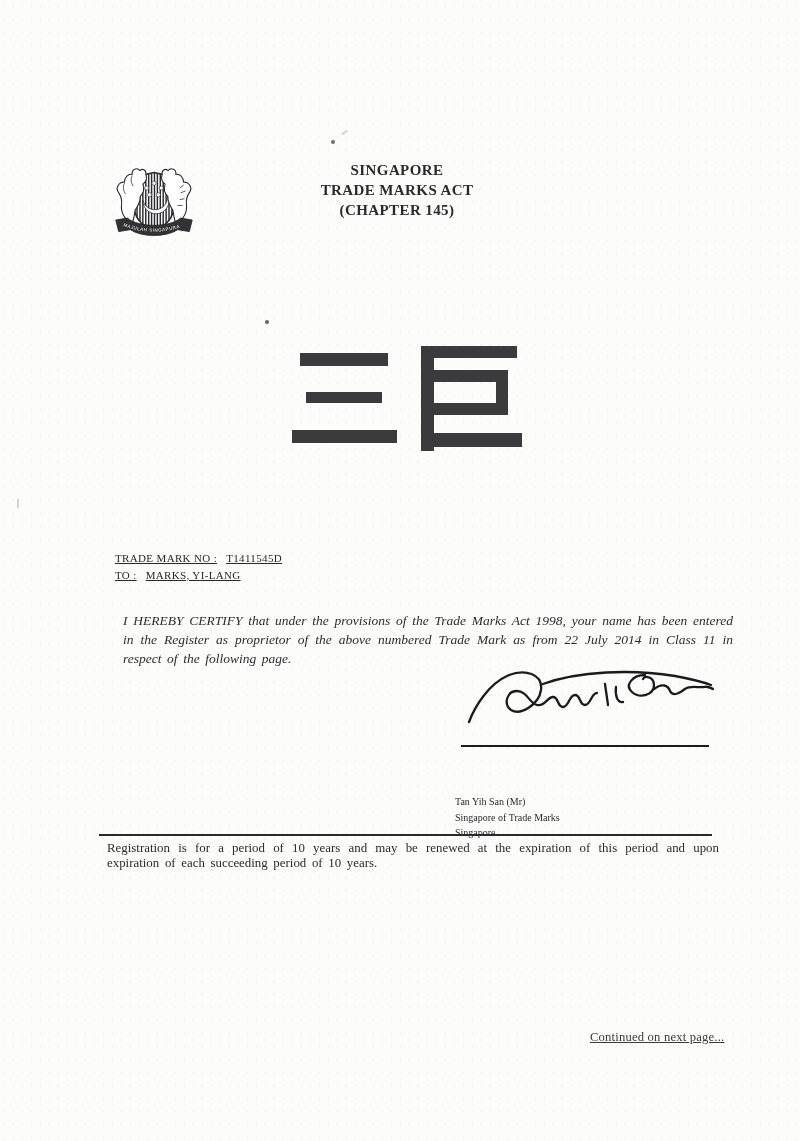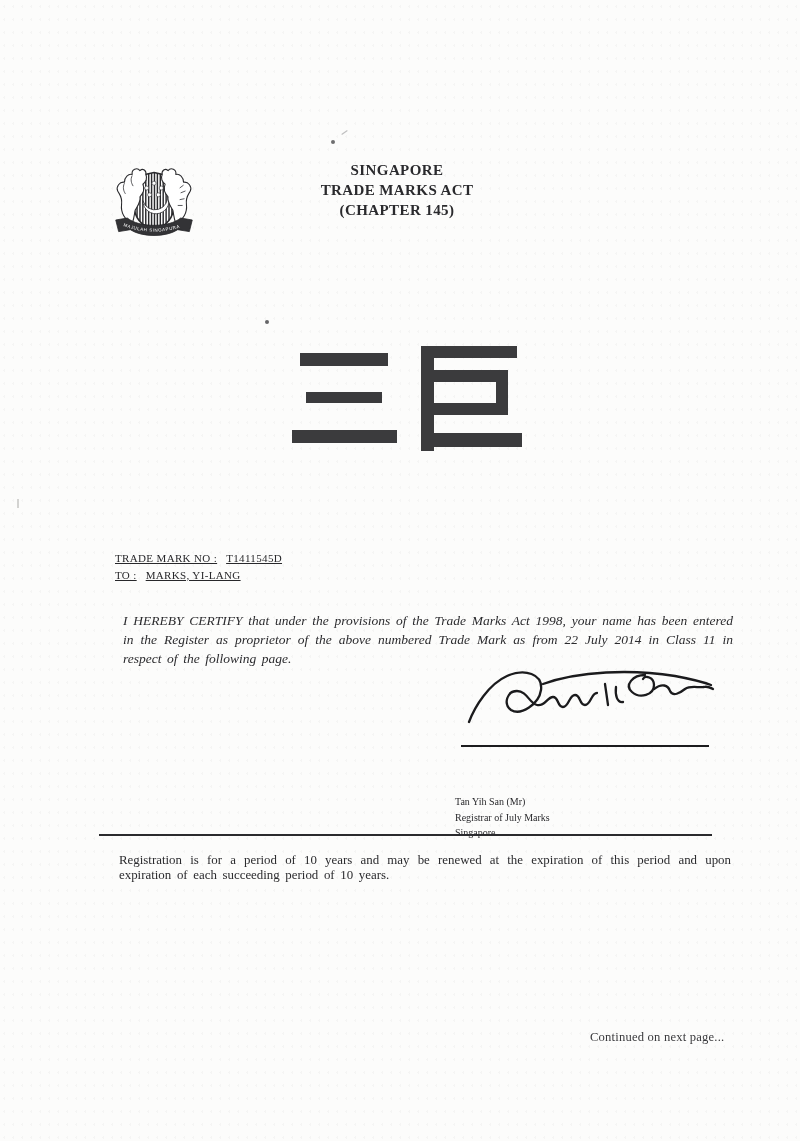--- a/index.html
+++ b/index.html
@@ -15,23 +15,23 @@
   .title-block{left:100px;top:160px;width:594px;text-align:center;
     font-weight:bold;font-size:15px;line-height:20px;letter-spacing:0.4px;color:#2a2a2d;}
   .tm-lines{left:115px;top:550px;font-size:11px;line-height:16.5px;letter-spacing:0.35px;color:#28282b;text-decoration:underline;}
   .tm-lines .val{margin-left:9px;}
   .certify{left:107px;top:595px;width:610px;margin:16px;font-style:italic;
     font-size:13.5px;line-height:19px;text-align:justify;word-spacing:2.2px;color:#2b2b2e;}
   .sig-line{left:461px;top:745px;width:248px;height:2px;background:#1c1c1e;}
   .signatory{left:455px;top:758px;width:260px;
     font-size:10px;line-height:15.6px;color:#29292c;margin-top:36px;}
   .divider{left:99px;top:834px;width:613px;height:2px;background:#2a2a2d;}
-  .reg-note{left:107px;top:841px;width:612px;margin:12px;font-size:12.9px;line-height:14.8px;
+  .reg-note{left:107px;top:841px;width:612px;margin:0;font-size:12.9px;line-height:14.8px;
     text-align:justify;word-spacing:2.4px;color:#2b2b2e;}
-  .continued{left:590px;top:1030px;font-size:12.6px;color:#3a3a3d;letter-spacing:0.2px;}
+  .continued{left:590px;top:1030px;font-size:12.6px;color:#3a3a3d;letter-spacing:0.2px;text-decoration:underline;}
   .mark-svg{left:290px;top:345px;filter:blur(0.35px);}
   .crest-svg{left:108px;top:161px;}
   .sig-svg{left:455px;top:660px;}
   .dot{border-radius:50%;background:#4a4a4c;}
   .artifact{pointer-events:none;}
 </style>
 </head>
 <body>
 
 <div class="page">
@@ -131,21 +131,21 @@
     <path d="M150 24 L153 45"></path>
     <path d="M161 27 C160 35 162 43 168 42"></path>
     <path d="M190 15 C178 15 169 25 177 32 C185 39 199 35 199 25 C199 17 190 15 188 19"></path>
     <path d="M199 29 C207 23 213 25 215 31 C218 37 225 33 230 29 C236 25 243 28 249 27 C253 26 256 28 258 29"></path>
     <path d="M88 24 C124 11 176 9 220 16 C236 19 248 22 256 25"></path>
   </svg>
   <div class="abs sig-line"></div>
 
   <div class="abs signatory">
     <div>Tan Yih San (Mr)</div>
-    <div>Registrar of July Marks</div>
+    <div>Singapore of Trade Marks</div>
     <div>Singapore</div>
   </div>
 
   <div class="abs divider"></div>
   <p class="abs reg-note">Registration is for a period of 10 years and may be renewed at the expiration of this period and upon expiration of each succeeding period of 10 years.</p>
 
   <div class="abs continued">Continued on next page...</div>
 
 </div>
 

